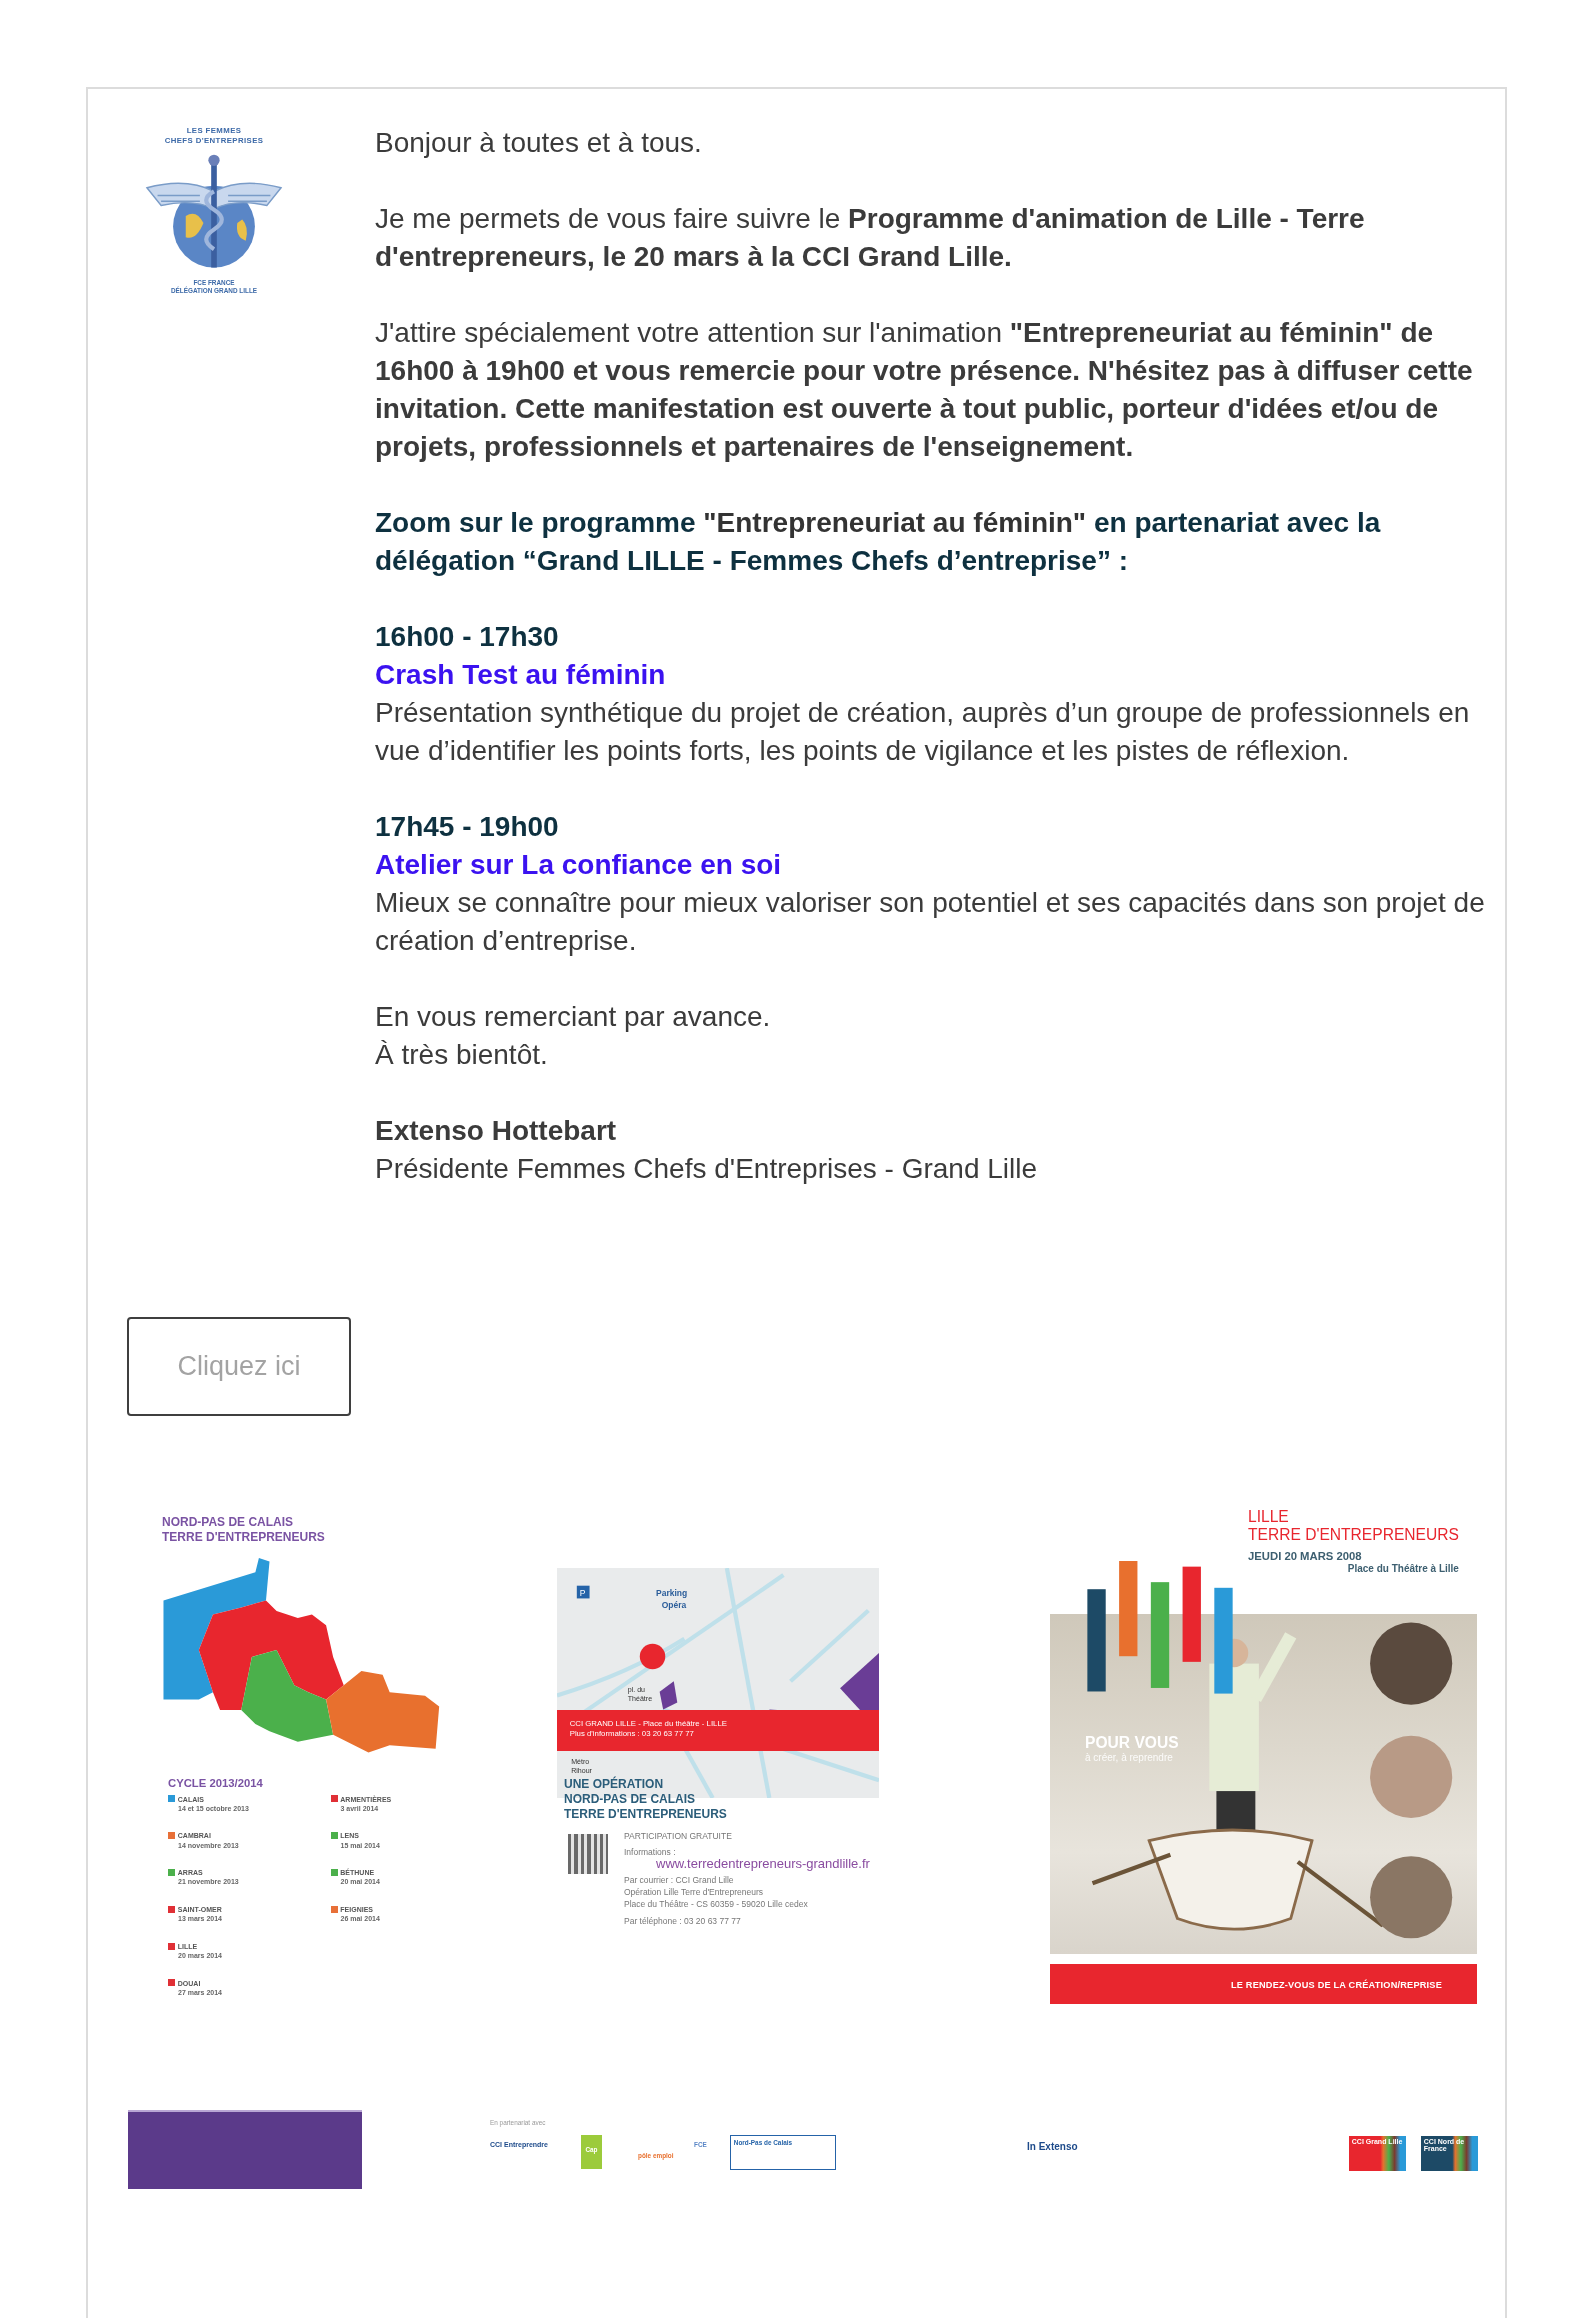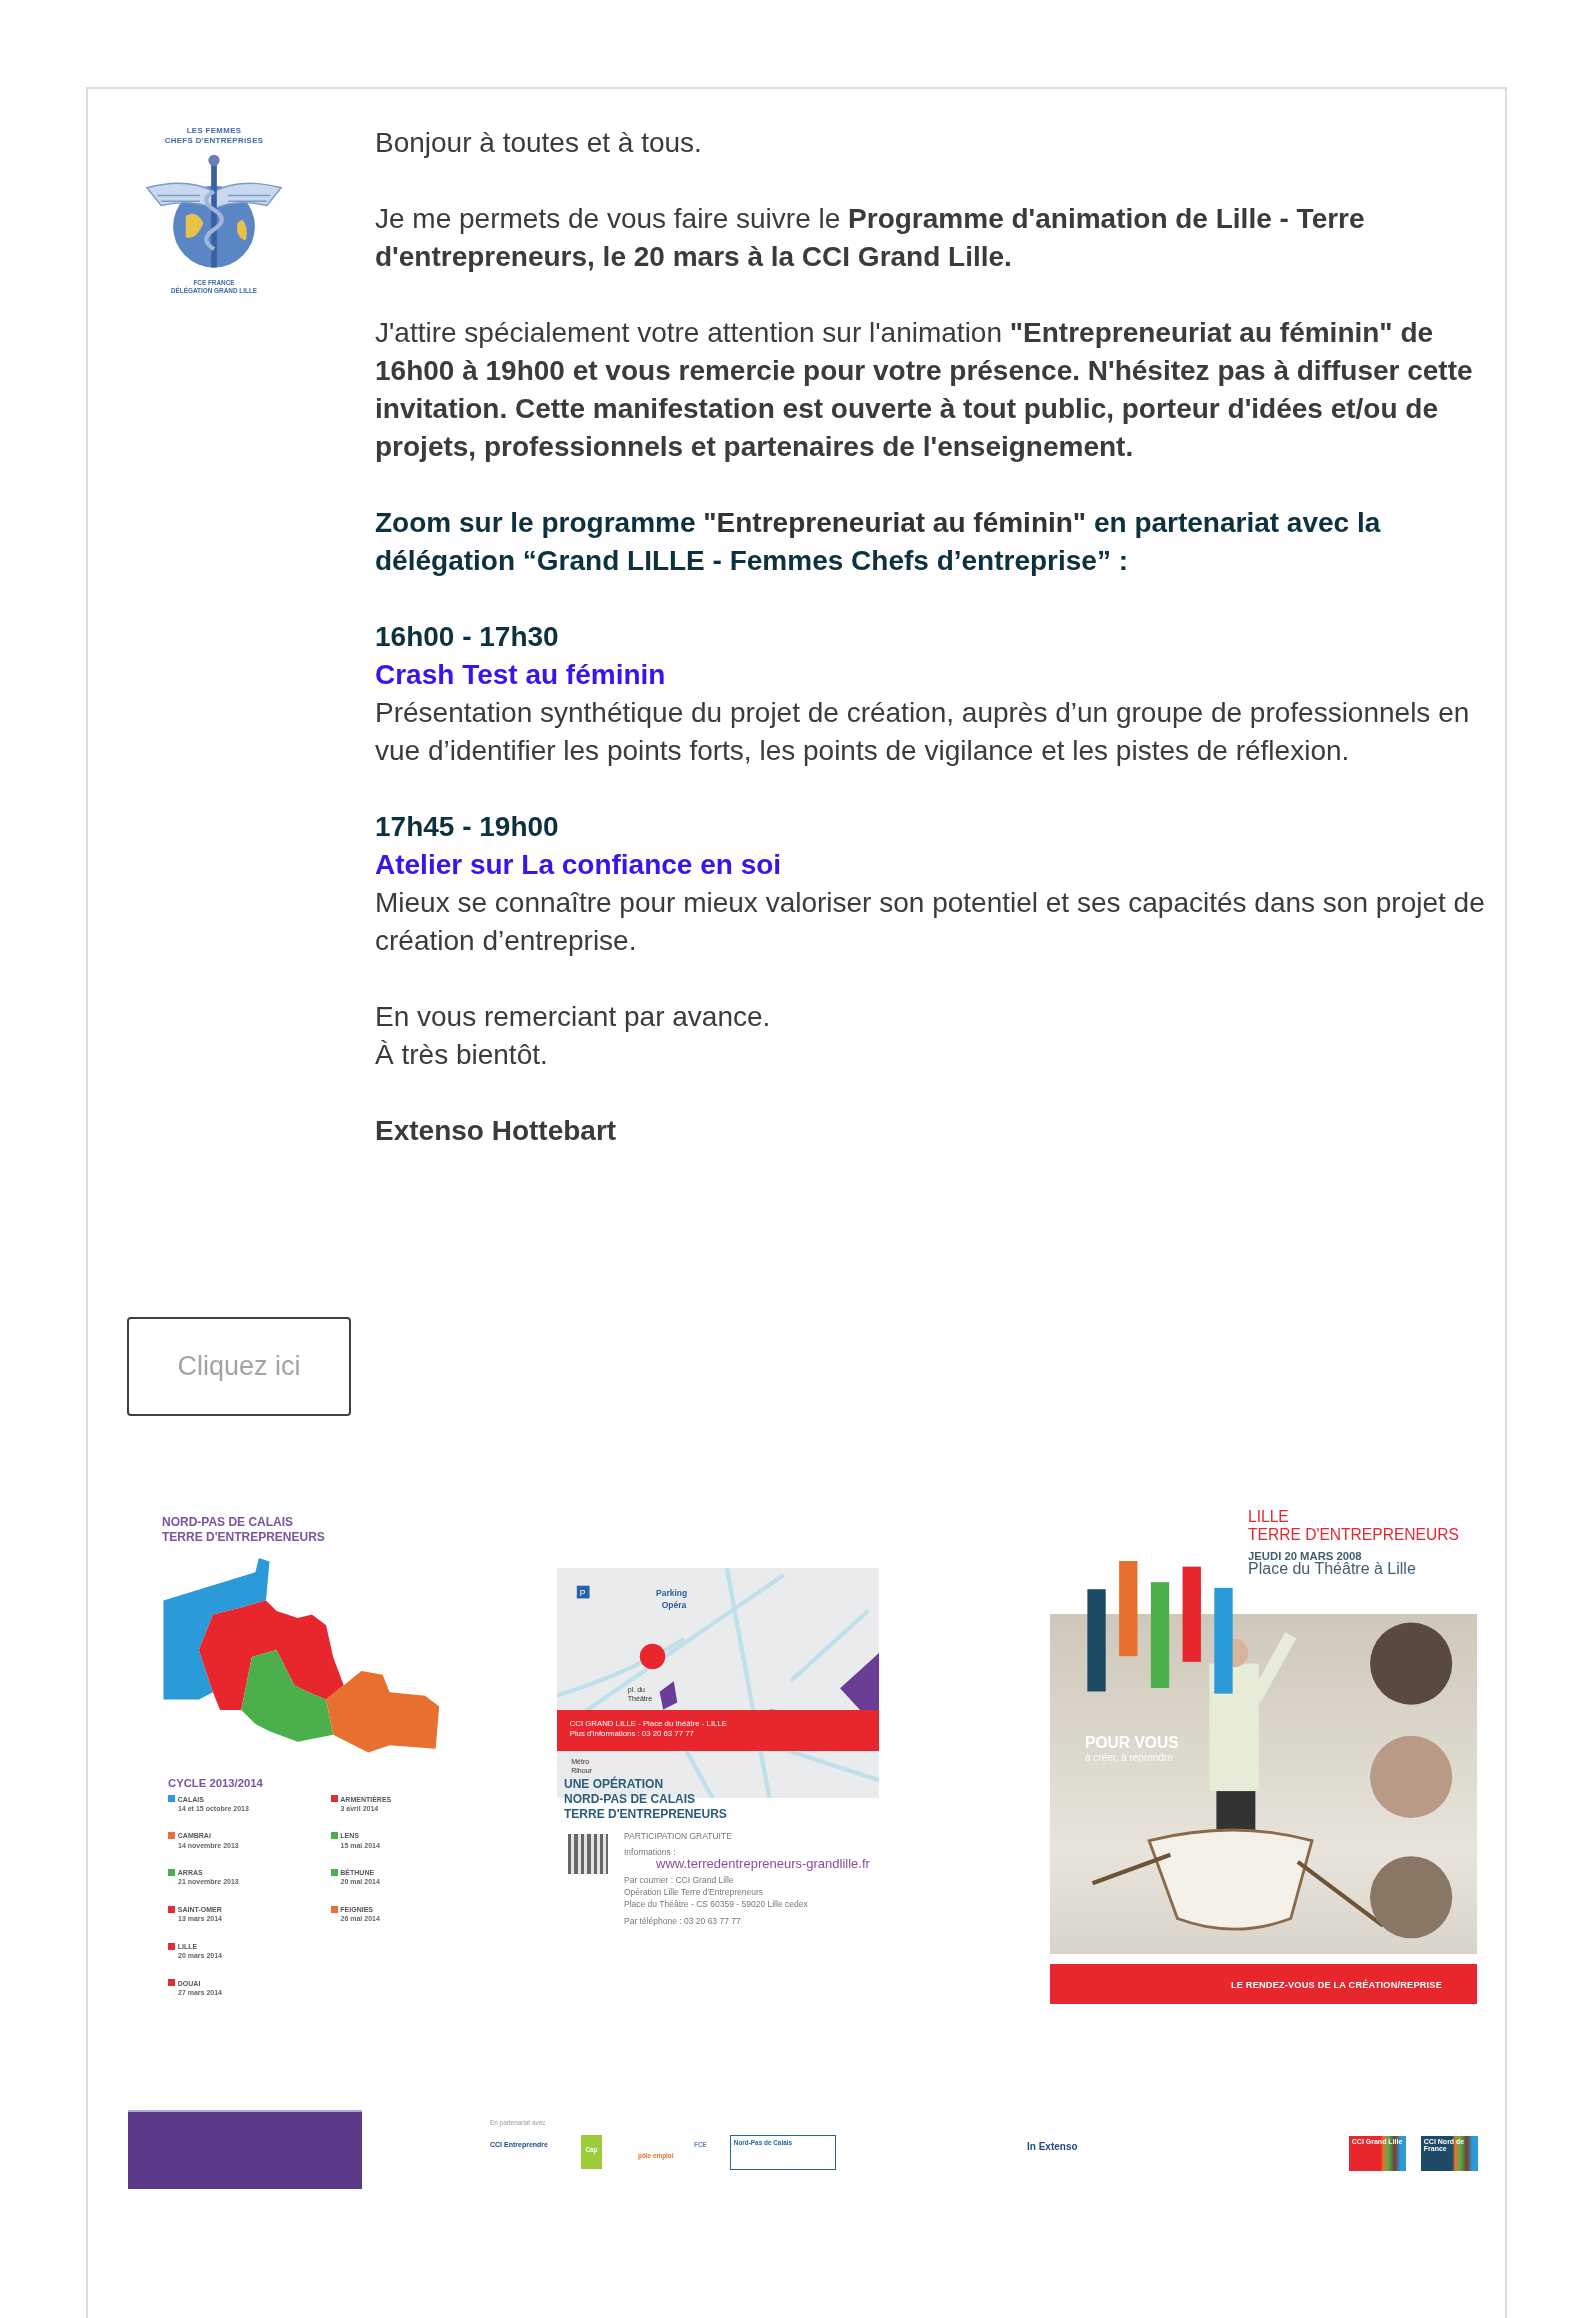--- a/index.html
+++ b/index.html
@@ -53,21 +53,21 @@
   .qr { position: absolute; left: 11.3px; top: 354px; width: 40px; height: 40px; background:
         repeating-linear-gradient(90deg,#444 0 3.5px,#ddd 3.5px 6.4px), #555; opacity: .8; }
   .info { position: absolute; left: 67px; top: 350px; font-size: 8.5px; line-height: 12px; color: #777; width: 297px; }
   .info .url { color: #8a4ca0; font-size: 13px; margin-left: 32px; }
   .info .g { margin-top: 4.2px; }
 
   .panel-right { position: absolute; left: 922px; top: 0; width: 427px; height: 566px; }
   .pr-head { position: absolute; left: 198px; top: 28px; }
   .pr-head .l1 { font-size: 15.6px; color: #e8262e; line-height: 18.4px; }
   .pr-head .l2 { font-size: 11.3px; font-weight: bold; color: #3d5f70; line-height: 14px; margin-top: 4.2px; }
-  .pr-head .l3 { font-size: 16px; font-weight: normal; color: #3d5f70; line-height: 12.7px; }
+  .pr-head .l3 { font-size: 10px; font-weight: bold; color: #3d5f70; line-height: 12.7px; text-align: right; }
   .photo { position: absolute; left: 0; top: 134px; width: 427px; height: 340px;
            background: linear-gradient(180deg,#cfc8ba 0%,#ddd8cd 40%,#e8e4dc 70%,#d9d4cb 100%); overflow: hidden; }
   .bars { position: absolute; left: 37px; top: 81px; }
   .redbar { position: absolute; left: 0; top: 484px; width: 427px; height: 40px; background: #e8262e; color: #fff;
             font-size: 9.2px; font-weight: bold; text-align: right; padding: 15.6px 35px 0 0; letter-spacing: 0.2px; }
   .pourvous { position: absolute; left: 35px; top: 120px; color: #fff; font-size: 15.6px; font-weight: bold; }
   .pourvous small { display: block; font-size: 10px; font-weight: normal; opacity: .9; }
 
   .strip { position: absolute; left: 0; top: 630px; width: 1348px; height: 85px; }
   .purple { position: absolute; left: 0; top: 0; width: 234px; height: 79px; background: #5b3a8a; border-top: 2.8px solid #b9a6d4; }
@@ -123,20 +123,21 @@
       <div>Mieux se connaître pour mieux valoriser son potentiel et ses capacités dans son projet de création d’entreprise.</div>
     </div>
 
     <div style="margin-bottom:38px;">
       <div>En vous remerciant par avance.</div>
       <div>À très bientôt.</div>
     </div>
 
     <div>
       <div style="font-weight:bold;">Extenso Hottebart</div>
+      <div>Présidente Femmes Chefs d'Entreprises - Grand Lille</div>
     </div>
   </div>
 
   <div class="cta">Cliquez ici</div>
 
   <div class="flyer">
 
     <div class="panel-left">
       <div class="ttl">
         <div>NORD-PAS DE CALAIS</div>

